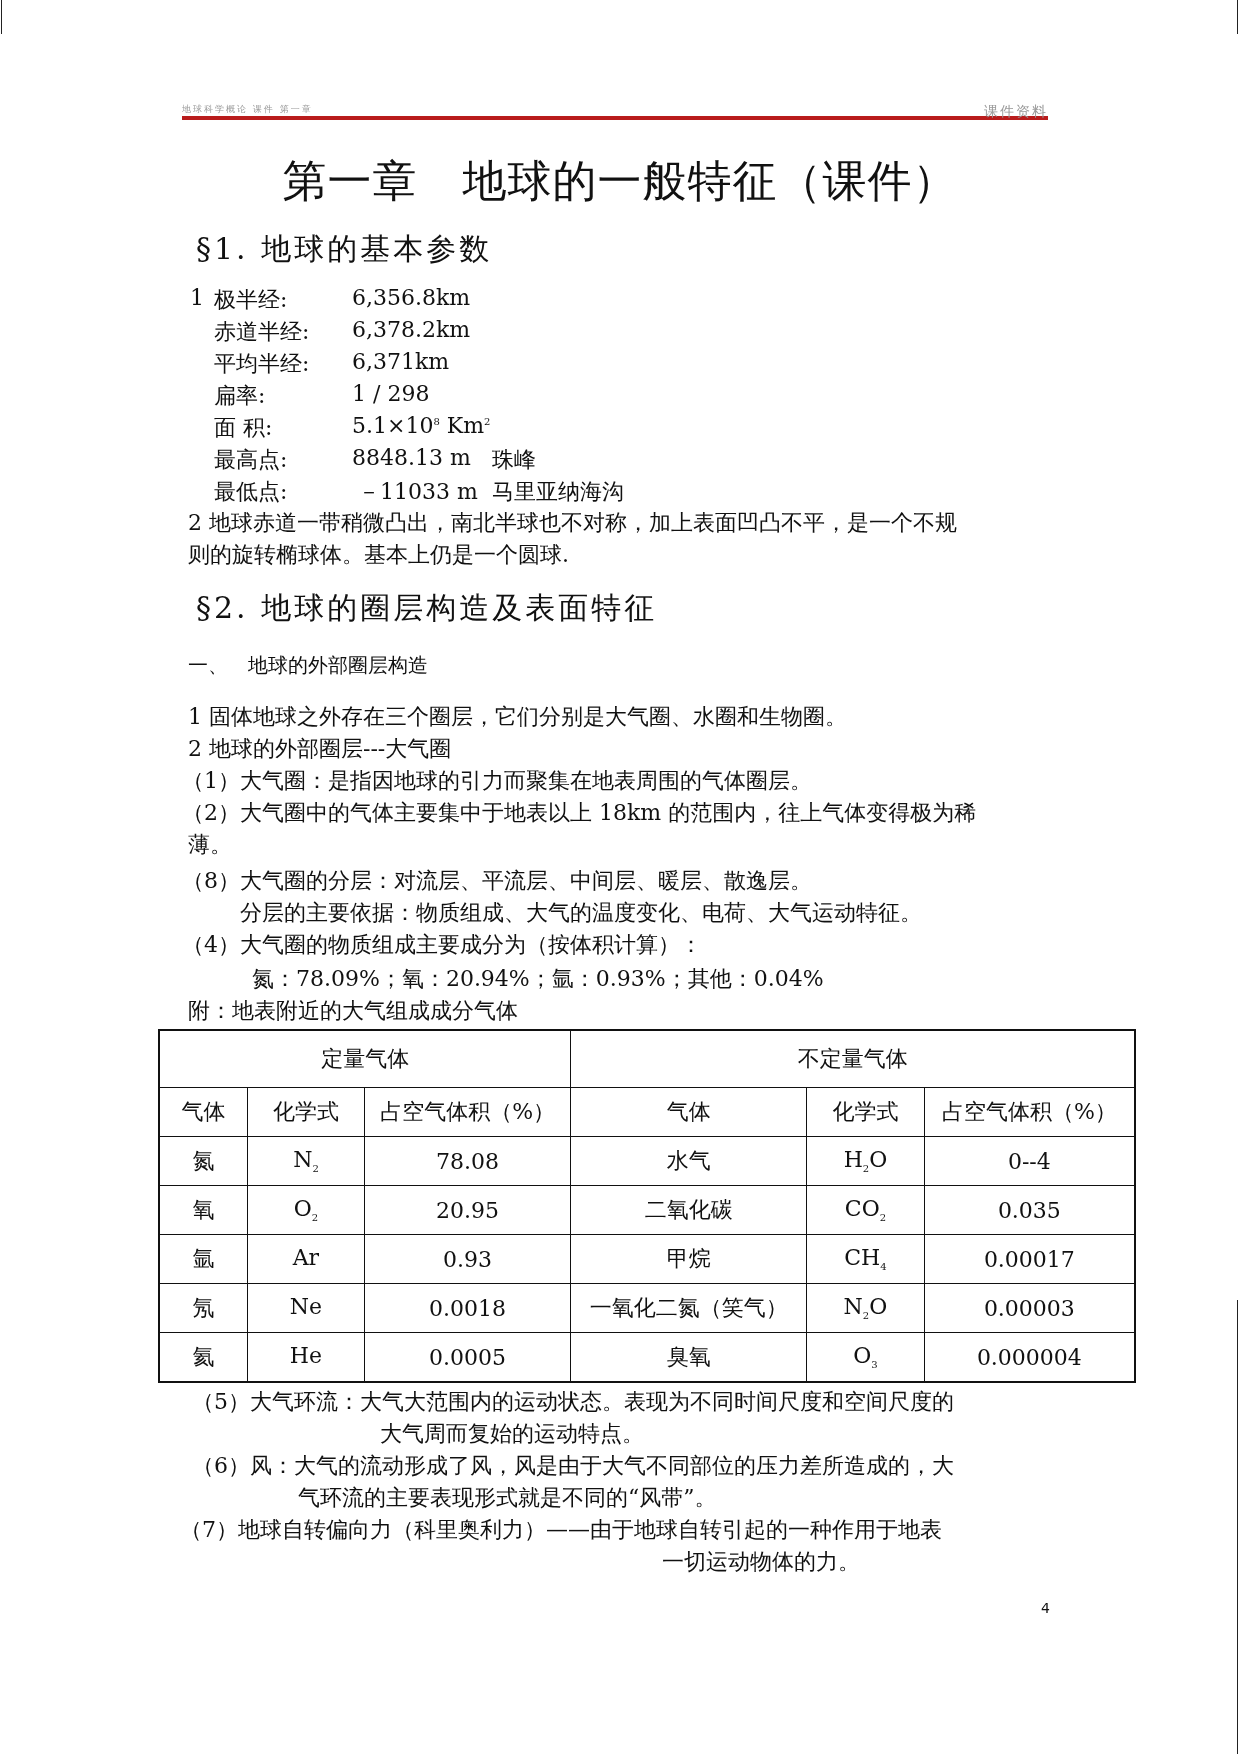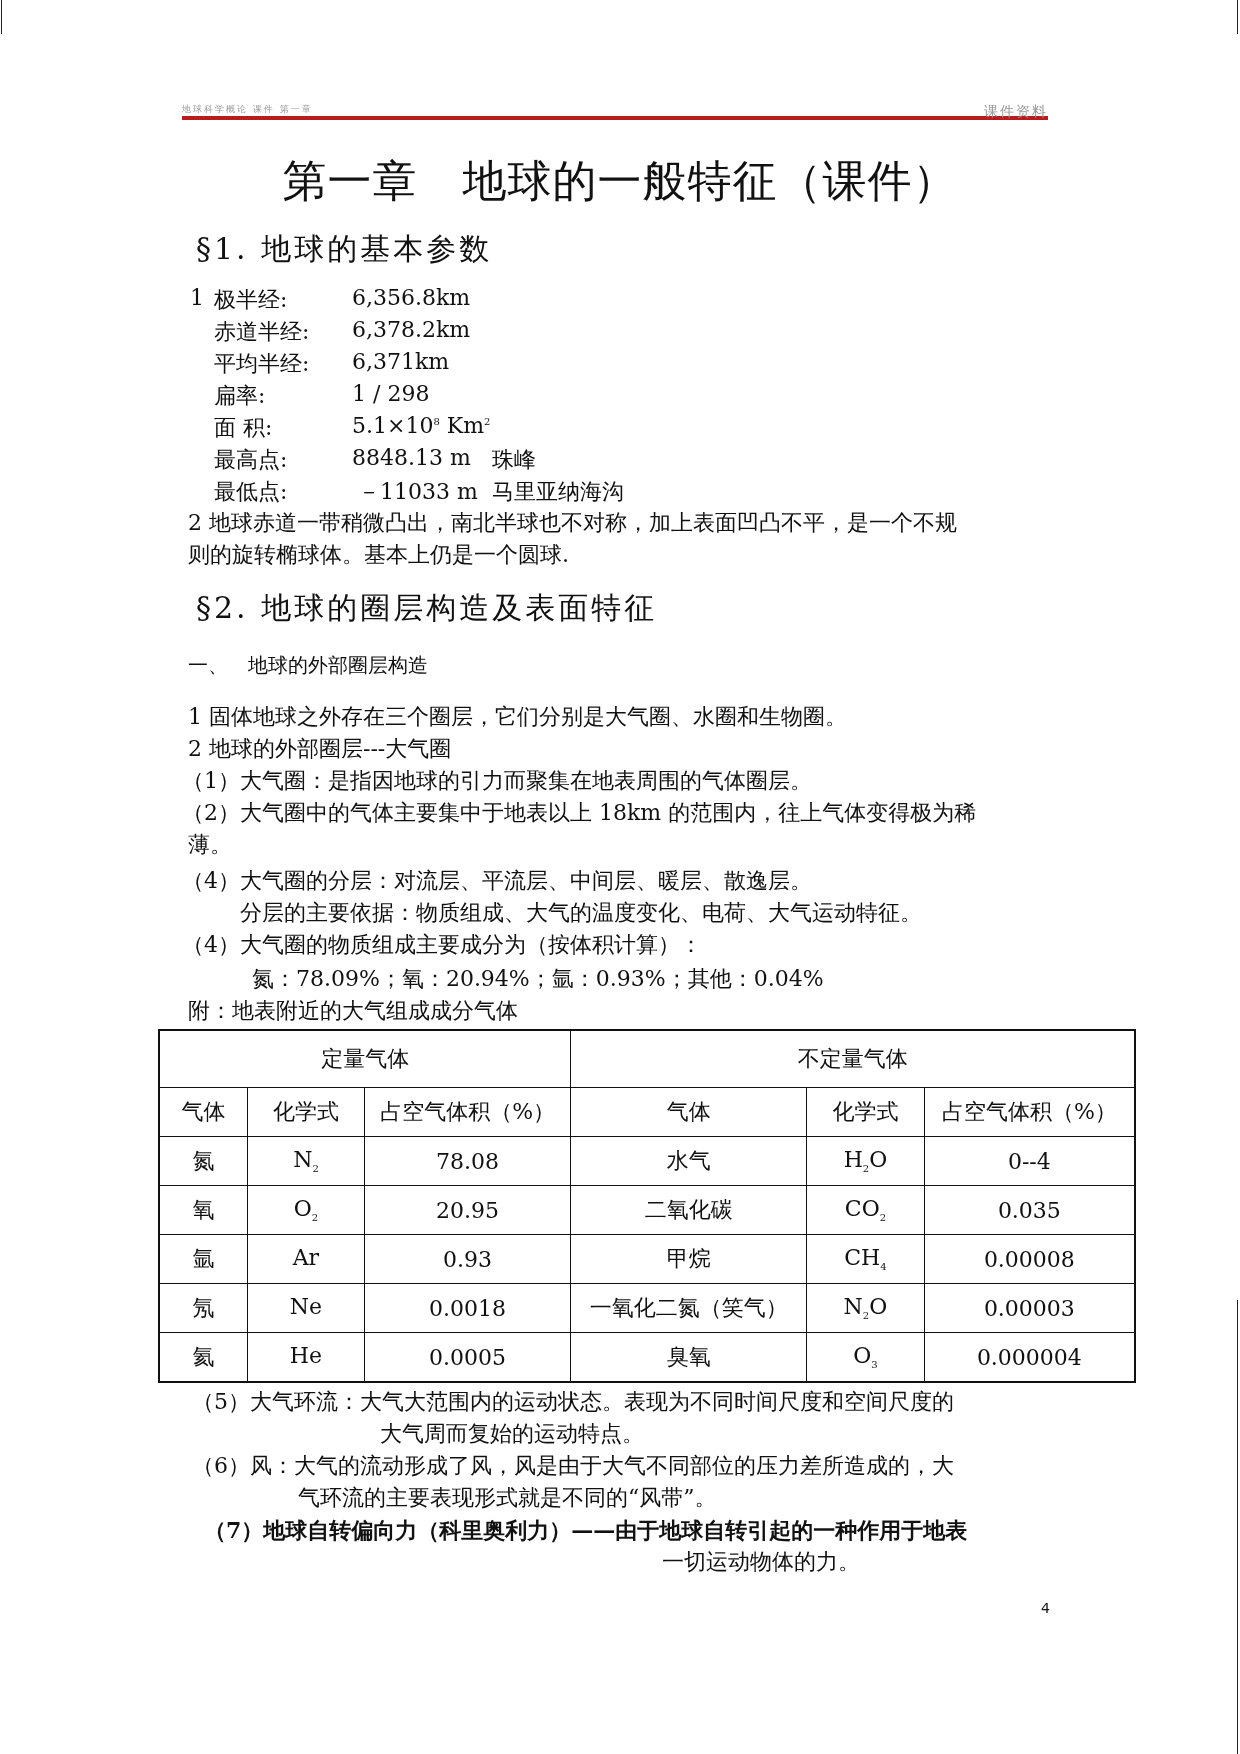--- a/index.html
+++ b/index.html
@@ -92,21 +92,21 @@
 <div class="txt" style="left:188px;top:540px;">则的旋转椭球体。基本上仍是一个圆球.</div>
 
 <div class="section-title" style="top:588px;">§2. 地球的圈层构造及表面特征</div>
 <div class="sub-title" style="top:652px;">一、　地球的外部圈层构造</div>
 
 <div class="txt" style="left:188px;top:702px;">1 固体地球之外存在三个圈层，它们分别是大气圈、水圈和生物圈。</div>
 <div class="txt" style="left:188px;top:734px;">2 地球的外部圈层---大气圈</div>
 <div class="txt" style="left:182px;top:766px;">（1）大气圈：是指因地球的引力而聚集在地表周围的气体圈层。</div>
 <div class="txt" style="left:182px;top:798px;">（2）大气圈中的气体主要集中于地表以上 18km 的范围内，往上气体变得极为稀</div>
 <div class="txt" style="left:188px;top:830px;">薄。</div>
-<div class="txt" style="left:182px;top:866px;">（4）大气圈的分层：对流层、平流层、中间层、暖层、散逸层。</div>
+<div class="txt" style="left:182px;top:866px;">（8）大气圈的分层：对流层、平流层、中间层、暖层、散逸层。</div>
 <div class="txt" style="left:240px;top:898px;">分层的主要依据：物质组成、大气的温度变化、电荷、大气运动特征。</div>
 <div class="txt" style="left:182px;top:930px;">（4）大气圈的物质组成主要成分为（按体积计算）：</div>
 <div class="txt" style="left:252px;top:964px;">氮：78.09%；氧：20.94%；氩：0.93%；其他：0.04%</div>
 <div class="txt" style="left:188px;top:996px;">附：地表附近的大气组成成分气体</div>
 
 <table class="gas">
   <colgroup>
     <col style="width:89px">
       <col style="width:117px">
       <col style="width:207px">
@@ -143,21 +143,21 @@
     <td>二氧化碳</td>
     <td><span>CO</span><sub>2</sub><span></span></td>
     <td>0.035</td>
   </tr>
   <tr>
     <td>氩</td>
     <td><span>Ar</span><sub></sub><span></span></td>
     <td>0.93</td>
     <td>甲烷</td>
     <td><span>CH</span><sub>4</sub><span></span></td>
-    <td>0.00008</td>
+    <td>0.00017</td>
   </tr>
   <tr>
     <td>氖</td>
     <td><span>Ne</span><sub></sub><span></span></td>
     <td>0.0018</td>
     <td>一氧化二氮（笑气）</td>
     <td><span>N</span><sub>2</sub><span>O</span></td>
     <td>0.00003</td>
   </tr>
   <tr>
@@ -168,16 +168,16 @@
     <td><span>O</span><sub>3</sub><span></span></td>
     <td>0.000004</td>
   </tr>
 </tbody>
   </table>
 
 <div class="txt" style="left:192px;top:1387px;">（5）大气环流：大气大范围内的运动状态。表现为不同时间尺度和空间尺度的</div>
 <div class="txt" style="left:380px;top:1419px;">大气周而复始的运动特点。</div>
 <div class="txt" style="left:192px;top:1451px;">（6）风：大气的流动形成了风，风是由于大气不同部位的压力差所造成的，大</div>
 <div class="txt" style="left:298px;top:1483px;">气环流的主要表现形式就是不同的“风带”。</div>
-<div class="txt" style="left:204px;top:1515px;font-weight:bold;">（7）地球自转偏向力（科里奥利力）——由于地球自转引起的一种作用于地表</div>
+<div class="txt" style="left:180px;top:1515px;">（7）地球自转偏向力（科里奥利力）——由于地球自转引起的一种作用于地表</div>
 <div class="txt" style="left:662px;top:1547px;">一切运动物体的力。</div>
 
 <div class="page-number">4</div>
 
 </body></html>

